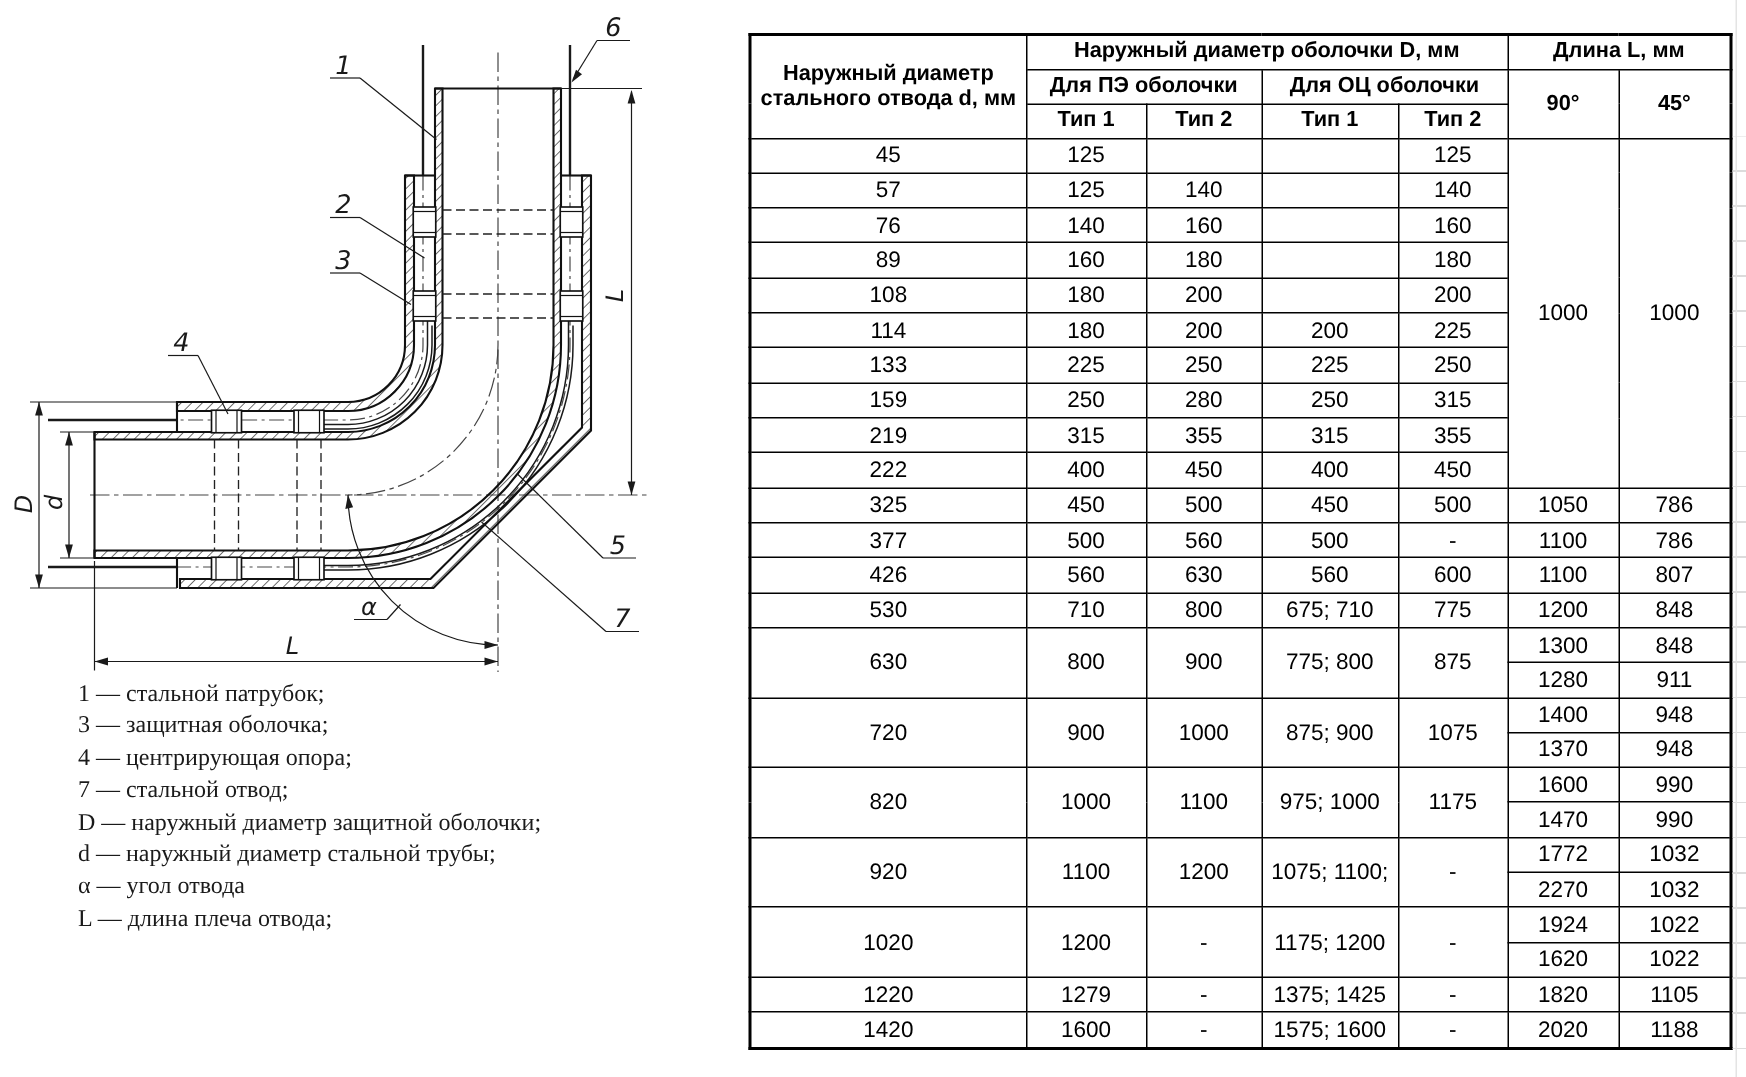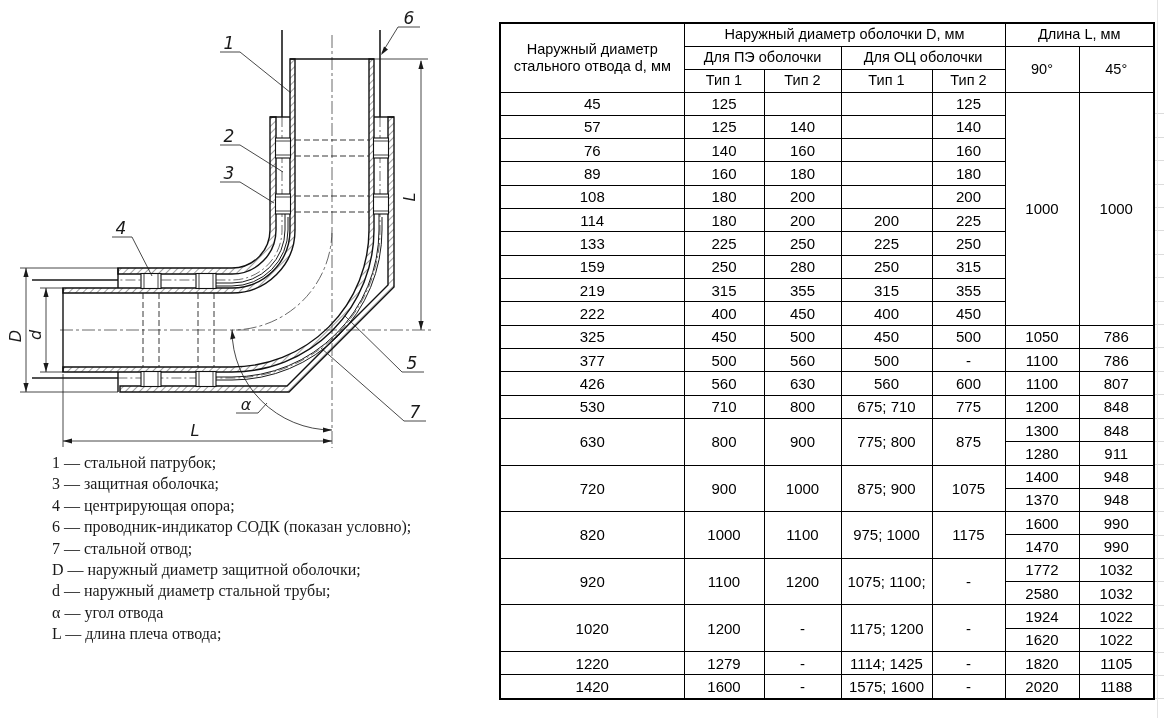--- a/index.html
+++ b/index.html
@@ -8,21 +8,21 @@
   #drawing{position:absolute;left:0;top:0;}
   #legend{position:absolute;left:52px;top:452px;font-size:16px;line-height:21.4px;color:#1a1a1a;font-family:Liberation Serif, serif;}
   #legend div{white-space:nowrap;}
   
   #tablewrap{position:absolute;left:499px;top:22px;}
   table.spec{border-collapse:collapse;table-layout:fixed;width:654px;height:678px;
              font-size:15px;color:#000;background:#fff;}
   table.spec td,table.spec th{border:1px solid #000;text-align:center;vertical-align:middle;
              padding:0 2px;overflow:hidden;}
   table.spec{border:2px solid #000;}
-  table.spec th{font-weight:normal;font-size:14.5px;line-height:1.15;}
+  table.spec th{font-weight:bold;font-size:14.5px;line-height:1.15;}
   tr.hrow{height:23px;}
   
   #gridstrip{position:absolute;left:1155px;top:91px;width:9px;height:609px;
     background:repeating-linear-gradient(to bottom,transparent 0 22.4px,#dcdcdc 22.4px 23.4px);}
   #gridv{position:absolute;left:1157px;top:0;width:1px;height:718px;background:#e4e4e4;}
   svg text{font-family:"DejaVu Sans",sans-serif;}
   .dimtxt{font-style:italic;font-size:16px;fill:#1a1a1a;}
   .callout{font-style:italic;font-size:17px;fill:#1a1a1a;}
 </style>
 </head>
@@ -185,21 +185,20 @@
   <text class="callout" x="121" y="234" text-anchor="middle">4</text>
   <text class="callout" x="412" y="369" text-anchor="middle">5</text>
   <text class="callout" x="409" y="24" text-anchor="middle">6</text>
   <text class="callout" x="415" y="418" text-anchor="middle">7</text>
 </svg>
 
 <div id="legend">
   <div>1 — стальной патрубок;</div>
   <div>3 — защитная оболочка;</div>
   <div>4 — центрирующая опора;</div>
-  <div>6 — проводник-индикатор СОДК (показан условно);</div>
   <div>7 — стальной отвод;</div>
   <div>D — наружный диаметр защитной оболочки;</div>
   <div>d — наружный диаметр стальной трубы;</div>
   <div>α — угол отвода</div>
   <div>L — длина плеча отвода;</div>
 </div>
 
 <div id="tablewrap">
   <table class="spec">
     <colgroup>
@@ -381,41 +380,41 @@
         <tr>
           <td rowspan="2">920</td>
           <td rowspan="2">1100</td>
           <td rowspan="2">1200</td>
           <td rowspan="2">1075; 1100;</td>
           <td rowspan="2">-</td>
           <td>1772</td>
           <td>1032</td>
         </tr>
         <tr>
-          <td>2580</td>
+          <td>2270</td>
           <td>1032</td>
         </tr>
         <tr>
           <td rowspan="2">1020</td>
           <td rowspan="2">1200</td>
           <td rowspan="2">-</td>
           <td rowspan="2">1175; 1200</td>
           <td rowspan="2">-</td>
           <td>1924</td>
           <td>1022</td>
         </tr>
         <tr>
           <td>1620</td>
           <td>1022</td>
         </tr>
         <tr>
           <td>1220</td>
           <td>1279</td>
           <td>-</td>
-          <td>1114; 1425</td>
+          <td>1375; 1425</td>
           <td>-</td>
           <td>1820</td>
           <td>1105</td>
         </tr>
         <tr>
           <td>1420</td>
           <td>1600</td>
           <td>-</td>
           <td>1575; 1600</td>
           <td>-</td>

